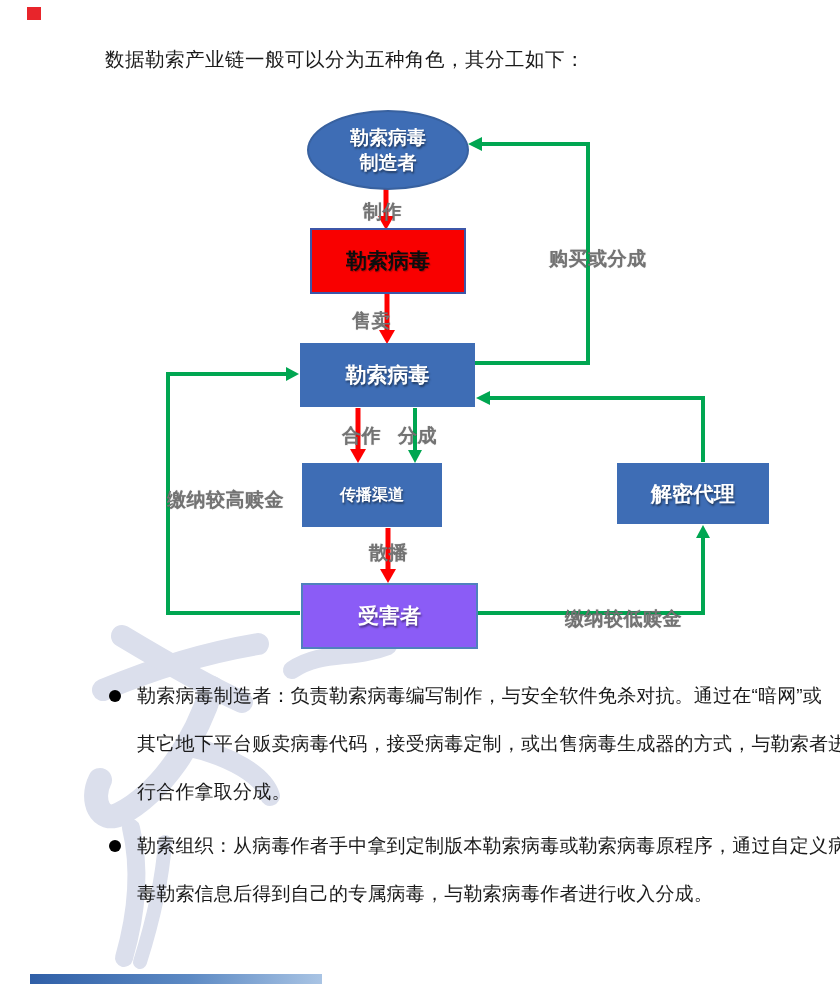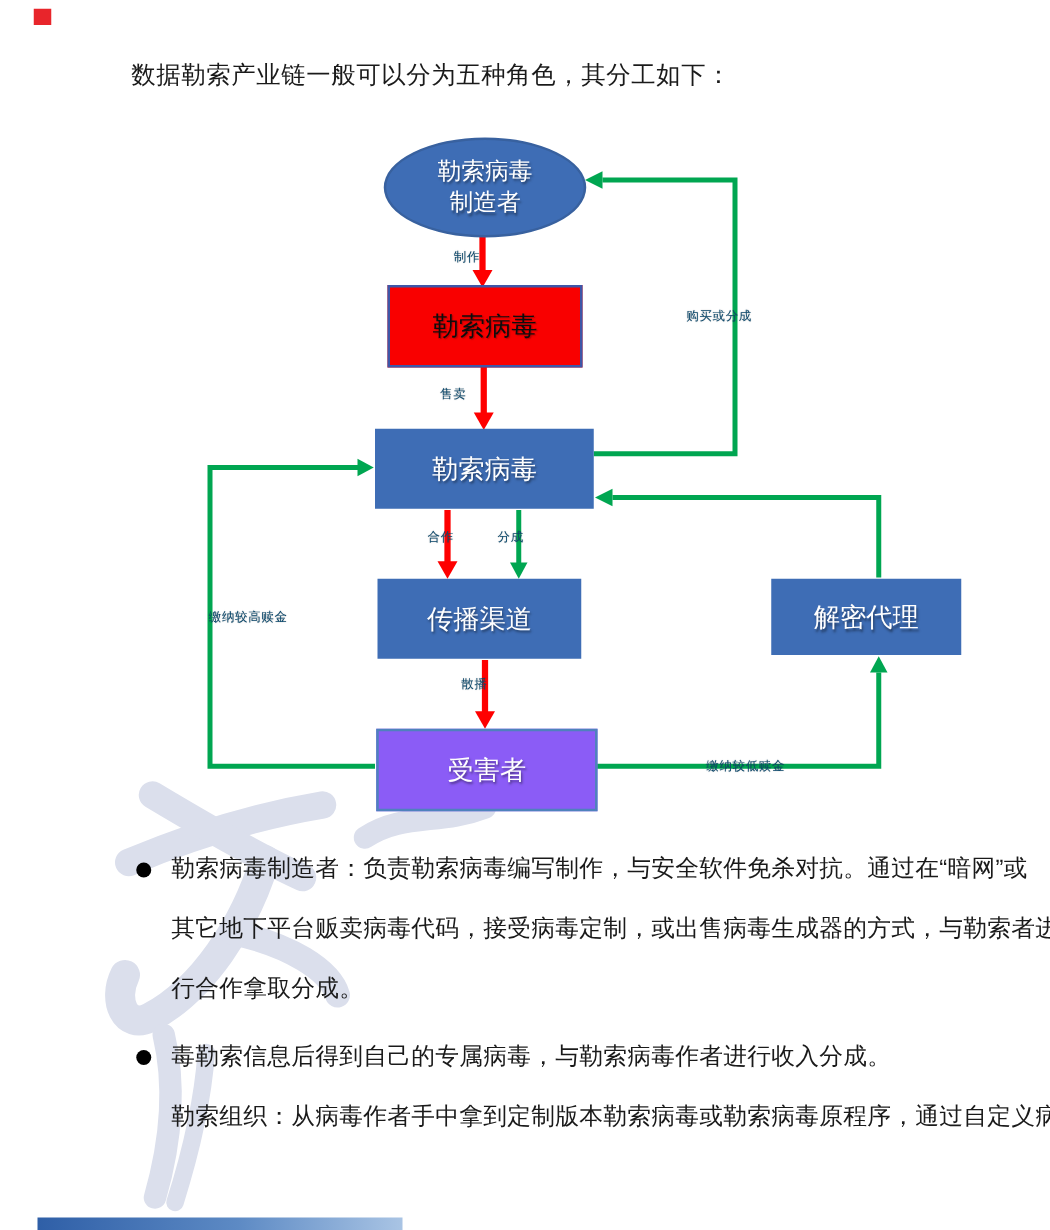--- a/index.html
+++ b/index.html
@@ -10,34 +10,34 @@
   .corner-mark{left:27px;top:7px;width:14px;height:13px;background:#e8252b;z-index:4;}
   .footer-bar{left:30px;top:974px;width:292px;height:10px;z-index:4;
               background:linear-gradient(90deg,#2f5fa7 0%,#5d8ac4 55%,#a9c4e4 100%);}
   
   .doc-title{left:105px;top:46px;font-size:19.5px;letter-spacing:.5px;color:#1a1a1a;z-index:3;}
   
   .watermark{left:0;top:0;z-index:0;}
   
   svg.wires{left:0;top:0;z-index:1;}
   .node{z-index:2;display:flex;align-items:center;justify-content:center;text-align:center;
-        font-weight:normal;color:#fff;text-shadow:1px 2px 2px rgba(0,0,0,.45);}
+        font-weight:bold;color:#fff;text-shadow:1px 2px 2px rgba(0,0,0,.45);}
   .node-blue{background:#3e6db5;}
   .node-ellipse{left:307px;top:110px;width:158px;height:76px;border-radius:50%;
                 border:2px solid #38619f;font-size:19px;line-height:1.32;}
   .node-virus{left:310px;top:228px;width:152px;height:62px;background:#f90000;
               border:2px solid #3d56a8;color:#0d0d0d;font-size:21px;
               text-shadow:1px 1px 1px rgba(120,0,0,.5);}
   .node-org{left:300px;top:343px;width:175px;height:64px;font-size:21px;}
-  .node-channel{left:302px;top:463px;width:163px;height:64px;font-size:21px;}
+  .node-channel{left:302px;top:463px;width:140px;height:64px;font-size:16px;}
   .node-victim{left:301px;top:583px;width:173px;height:62px;background:#8b5cf6;
                border:2px solid #4f81bd;font-size:21px;align-items:center;}
   .node-agent{left:617px;top:463px;width:152px;height:61px;font-size:21px;}
   
-  .edge-label{z-index:3;font-size:10px;font-weight:normal;color:#0c4a6e;white-space:nowrap;
+  .edge-label{z-index:3;font-size:19px;font-weight:bold;color:#737373;white-space:nowrap;
               letter-spacing:.5px;text-shadow:0 0 1px rgba(0,0,0,.35);}
   
   .bullet{z-index:3;left:137px;width:690px;}
   .bullet .bl{font-size:19px;line-height:48px;height:48px;white-space:nowrap;letter-spacing:.2px;}
   .bullet-dot{width:12px;height:12px;border-radius:50%;background:#000;z-index:3;}
 </style>
 </head>
 <body>
 
 <svg class="abs watermark" width="840" height="984" viewBox="0 0 840 984">
@@ -121,15 +121,15 @@
 
 <div class="abs bullet-dot" style="left:109px;top:690px;"></div>
 <div class="abs bullet" style="top:672px;">
   <div class="bl">勒索病毒制造者：负责勒索病毒编写制作，与安全软件免杀对抗。通过在“暗网”或</div>
   <div class="bl">其它地下平台贩卖病毒代码，接受病毒定制，或出售病毒生成器的方式，与勒索者进</div>
   <div class="bl">行合作拿取分成。</div>
 </div>
 
 <div class="abs bullet-dot" style="left:109px;top:840px;"></div>
 <div class="abs bullet" style="top:822px;">
+  <div class="bl">勒索组织：从病毒作者手中拿到定制版本勒索病毒或勒索病毒原程序，通过自定义病</div>
   <div class="bl">毒勒索信息后得到自己的专属病毒，与勒索病毒作者进行收入分成。</div>
-  <div class="bl">勒索组织：从病毒作者手中拿到定制版本勒索病毒或勒索病毒原程序，通过自定义病</div>
 </div>
 
 </body></html>

